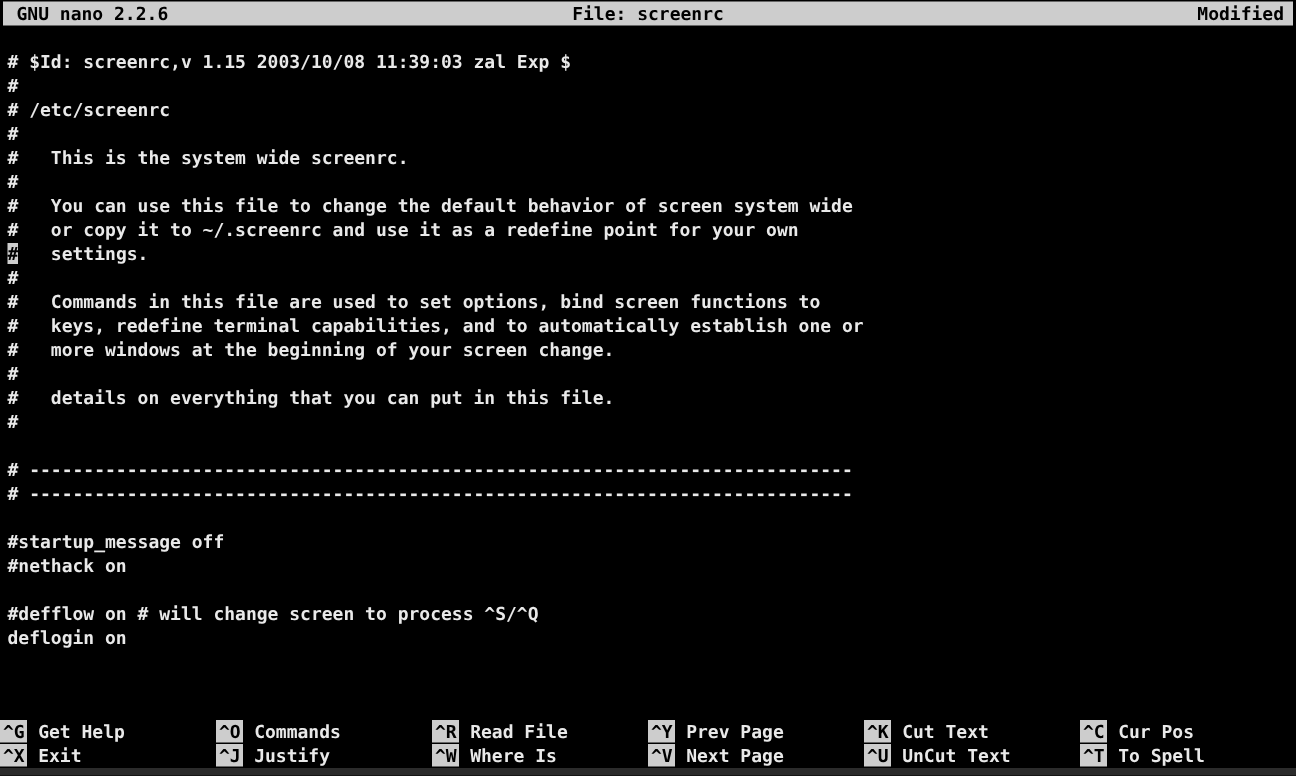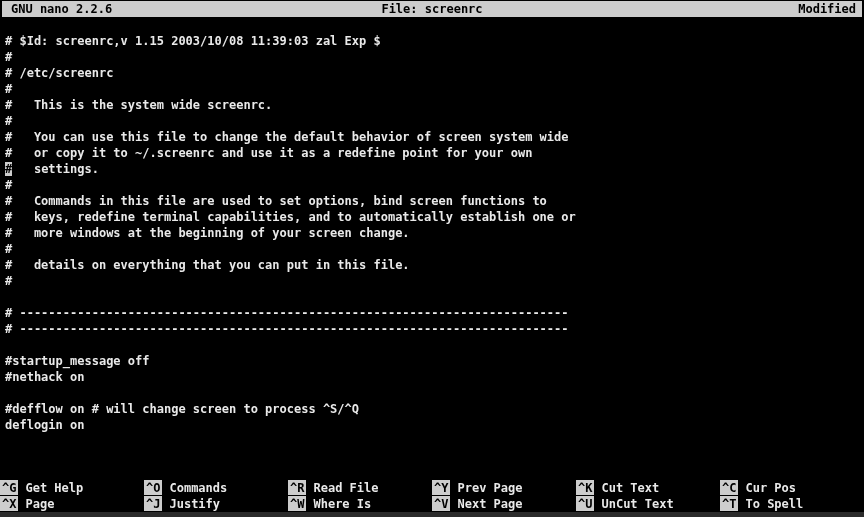--- a/index.html
+++ b/index.html
@@ -86,21 +86,21 @@
   <div class="menu" id="menu">
       <div class="menu-row">
         <div class="menu-item"><span class="keycap">^G</span><span class="menu-label">Get Help</span></div>
         <div class="menu-item"><span class="keycap">^O</span><span class="menu-label">Commands</span></div>
         <div class="menu-item"><span class="keycap">^R</span><span class="menu-label">Read File</span></div>
         <div class="menu-item"><span class="keycap">^Y</span><span class="menu-label">Prev Page</span></div>
         <div class="menu-item"><span class="keycap">^K</span><span class="menu-label">Cut Text</span></div>
         <div class="menu-item"><span class="keycap">^C</span><span class="menu-label">Cur Pos</span></div>
       </div>
       <div class="menu-row">
-        <div class="menu-item"><span class="keycap">^X</span><span class="menu-label">Page</span></div>
+        <div class="menu-item"><span class="keycap">^X</span><span class="menu-label">Exit</span></div>
         <div class="menu-item"><span class="keycap">^J</span><span class="menu-label">Justify</span></div>
         <div class="menu-item"><span class="keycap">^W</span><span class="menu-label">Where Is</span></div>
         <div class="menu-item"><span class="keycap">^V</span><span class="menu-label">Next Page</span></div>
         <div class="menu-item"><span class="keycap">^U</span><span class="menu-label">UnCut Text</span></div>
         <div class="menu-item"><span class="keycap">^T</span><span class="menu-label">To Spell</span></div>
       </div>
     </div>
 
   <div class="bottom-strip"></div>
 

